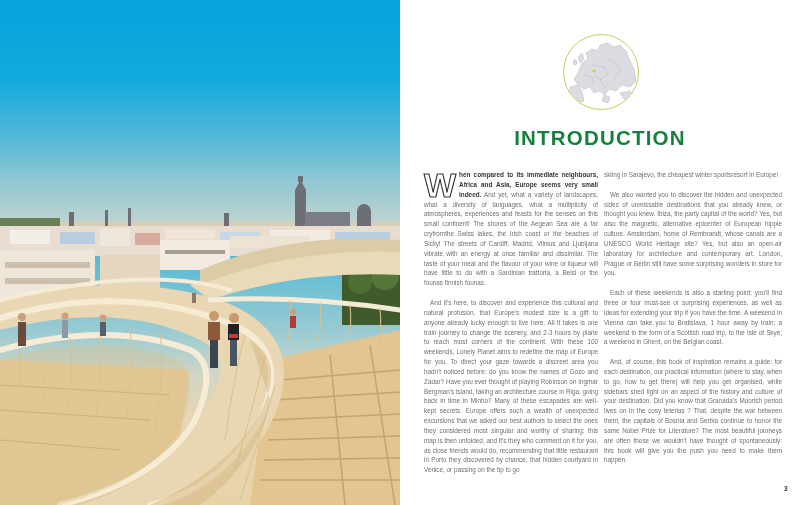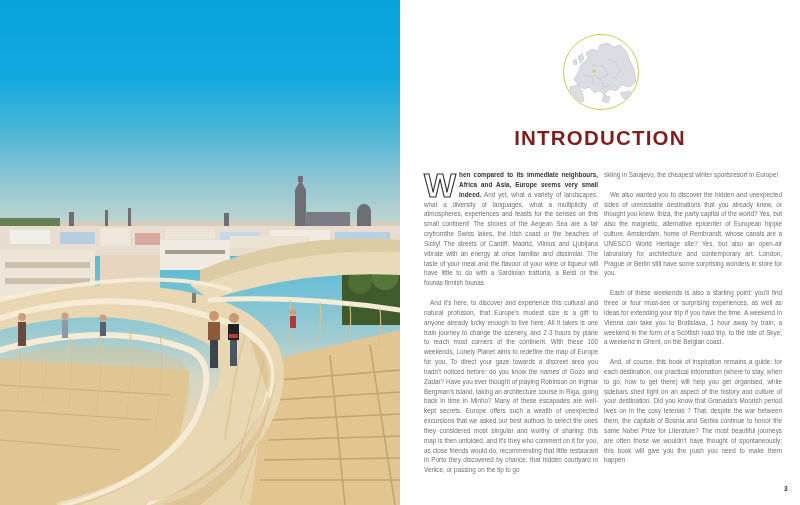--- a/index.html
+++ b/index.html
@@ -22,21 +22,21 @@
 
     .globe {
       position: absolute; left: 563px; top: 34px; width: 76px; height: 76px;
       border-radius: 50%; border: 1.5px solid #c9cc55; background: #ffffff; overflow: hidden;
     }
     .globe svg { position: absolute; left: 0; top: 0; }
 
     .title {
       position: absolute; left: 400px; width: 400px; top: 126px; text-align: center;
       font-family: "Liberation Sans", sans-serif; font-weight: 900; font-size: 20.5px;
-      letter-spacing: 1.2px; color: #7f1d1d;
+      letter-spacing: 1.2px; color: #15803d;
     }
 
     .col {
       position: absolute; top: 170px; width: 174px;
       font-family: "Liberation Sans", sans-serif; font-size: 6.35px; line-height: 9.85px;
       color: #6f6f6f; text-align: justify;
     }
     .col.left { left: 424px; }
     .col.right { left: 604px; width: 178px; }
     .col p { margin-bottom: 9.85px; text-indent: 6px; }

